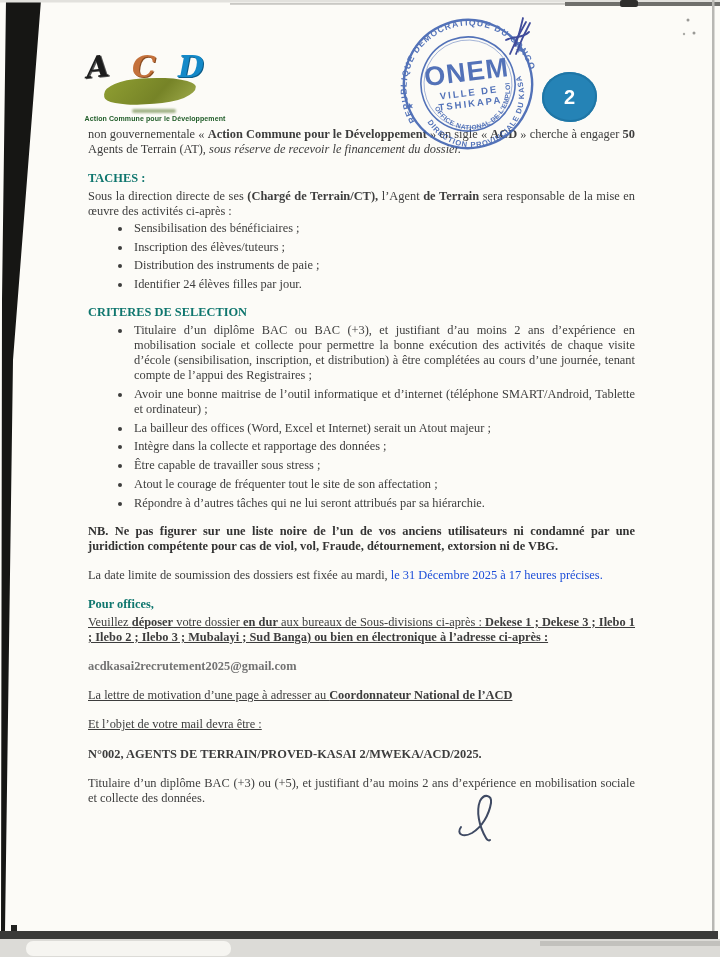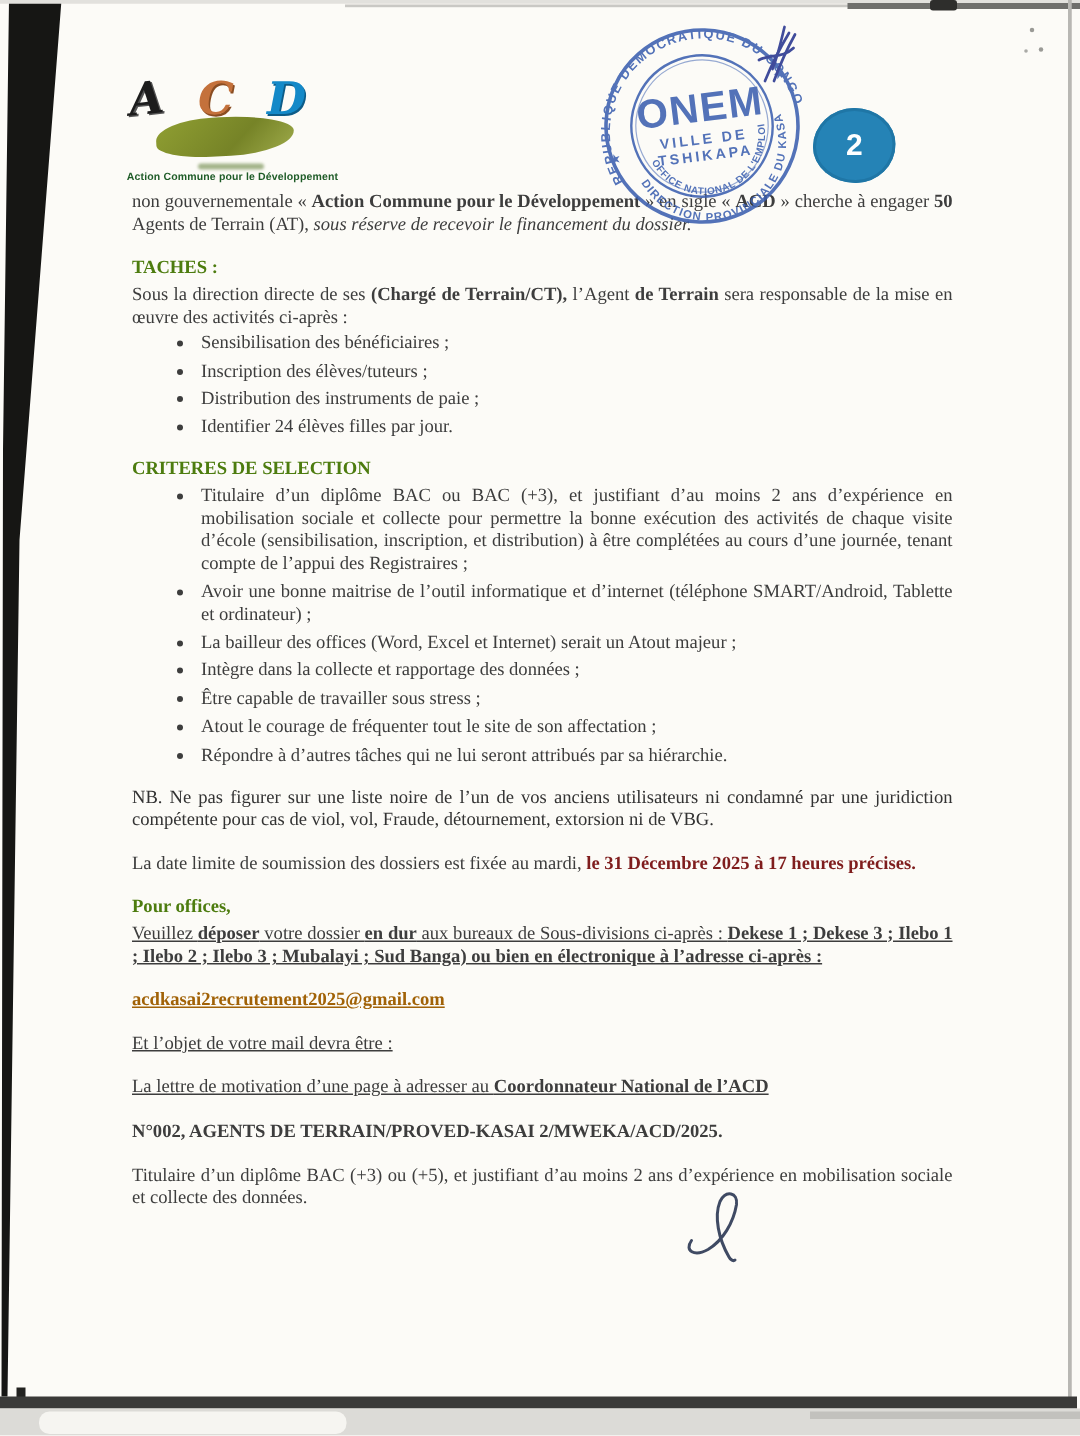--- a/index.html
+++ b/index.html
@@ -48,31 +48,31 @@
     font-size:20px;font-weight:bold;
     box-shadow:inset 0 0 0 2px #1f76a6;
   }
   
   .doc{
     position:absolute;left:88px;top:127px;width:547px;z-index:1;
     font-size:12.4px;line-height:15.2px;color:#3d3d3d;text-align:justify;
   }
   .doc p{margin:0 0 14px;}
   .doc .tight{margin-bottom:1px;}
-  .doc .heading{font-weight:bold;color:#4d7c0f;margin-bottom:2px;}
+  .doc .heading{font-weight:bold;color:#0f766e;margin-bottom:2px;}
   .doc ul{margin:2px 0 13px;padding-left:44px;}
   .doc li{margin:0 0 3.5px;padding-left:2px;}
   .b{font-weight:bold;}
   .i{font-style:italic;}
-  .brown{color:#7f1d1d;font-weight:bold;}
+  .brown{color:#1d4ed8;font-weight:normal;}
   .email-line{margin:0 0 2px;}
   .email-link{
-    color:#a16207;font-weight:bold;text-decoration:underline;cursor:pointer;
+    color:#737373;font-weight:bold;cursor:pointer;
   }
-  .nb{font-weight:normal;color:#333;}
+  .nb{font-weight:bold;color:#333;}
   .mb0{margin-bottom:0;text-decoration:underline;}
   .mb16{margin-bottom:16px;}
   
   .artifacts{position:absolute;left:0;top:0;width:720px;height:957px;z-index:8;pointer-events:none;}
 </style>
 </head>
 <body>
 
 <div class="scan-page">
 
@@ -152,22 +152,22 @@
     </ul>
 
     <p class="nb">NB. Ne pas figurer sur une liste noire de l’un de vos anciens utilisateurs ni condamné par une juridiction compétente pour cas de viol, vol, Fraude, détournement, extorsion ni de VBG.</p>
 
     <p><span>La date limite de soumission des dossiers est fixée au mardi, </span><span class="brown">le 31 Décembre 2025 à 17 heures précises.</span></p>
 
     <p class="heading tight">Pour offices,</p>
     <p class="mb0"><span>Veuillez </span><span class="b">déposer</span><span> votre dossier </span><span class="b">en dur</span><span> aux bureaux de Sous-divisions ci-après : </span><span class="b">Dekese 1 ; Dekese 3 ; Ilebo 1 ; Ilebo 2 ; Ilebo 3 ; Mubalayi ; Sud Banga) ou bien en électronique à l’adresse ci-après :</span></p>
     <p class="email-line"><a class="email-link">acdkasai2recrutement2025@gmail.com</a></p>
 
+    <p class="mb0"><span>La lettre de motivation d’une page à adresser au </span><span class="b">Coordonnateur National de l’ACD</span></p>
     <p class="mb0">Et l’objet de votre mail devra être :</p>
-    <p class="mb0"><span>La lettre de motivation d’une page à adresser au </span><span class="b">Coordonnateur National de l’ACD</span></p>
     <p class="b mb16">N°002, AGENTS DE TERRAIN/PROVED-KASAI 2/MWEKA/ACD/2025.</p>
 
     <p class="mb16">Titulaire d’un diplôme BAC (+3) ou (+5), et justifiant d’au moins 2 ans d’expérience en mobilisation sociale et collecte des données.</p>
 
   </div>
 
   <svg class="artifacts" viewBox="0 0 720 957">
 
     <polygon points="6,0 41,0 13,360 5,931 1,931 2,300" fill="#161614"></polygon>
 

